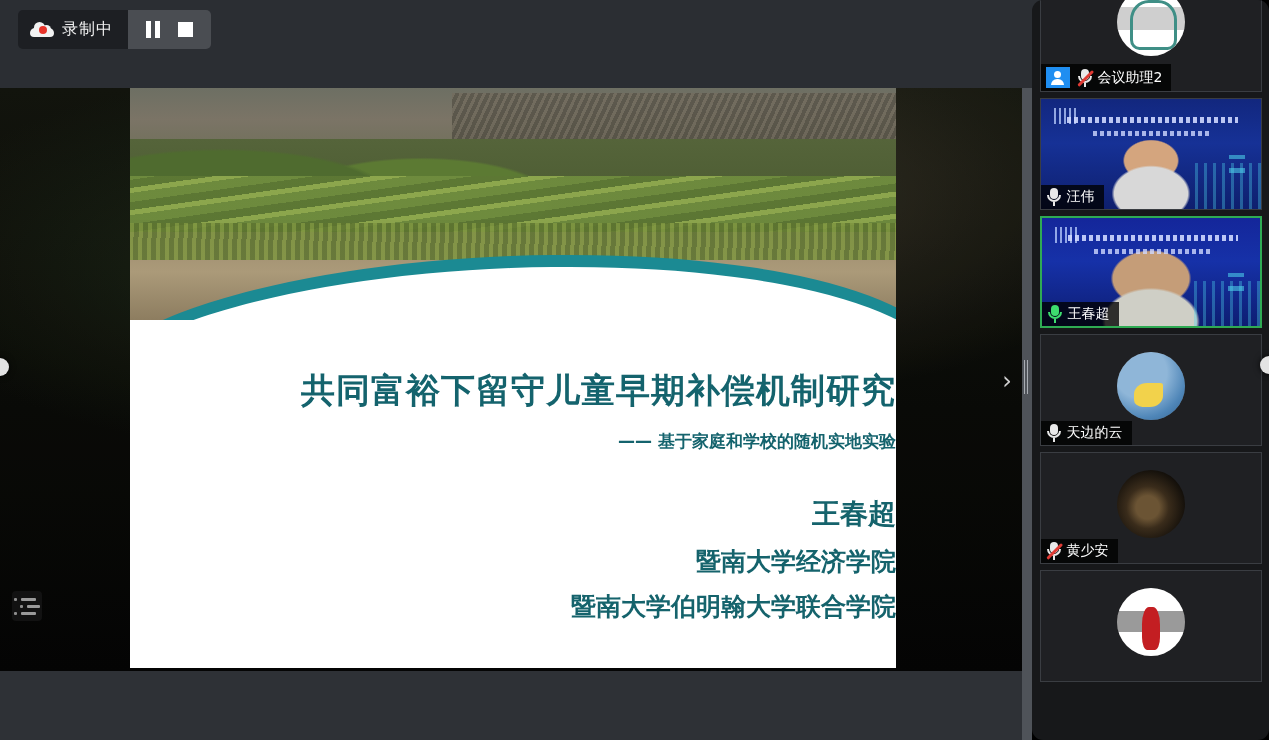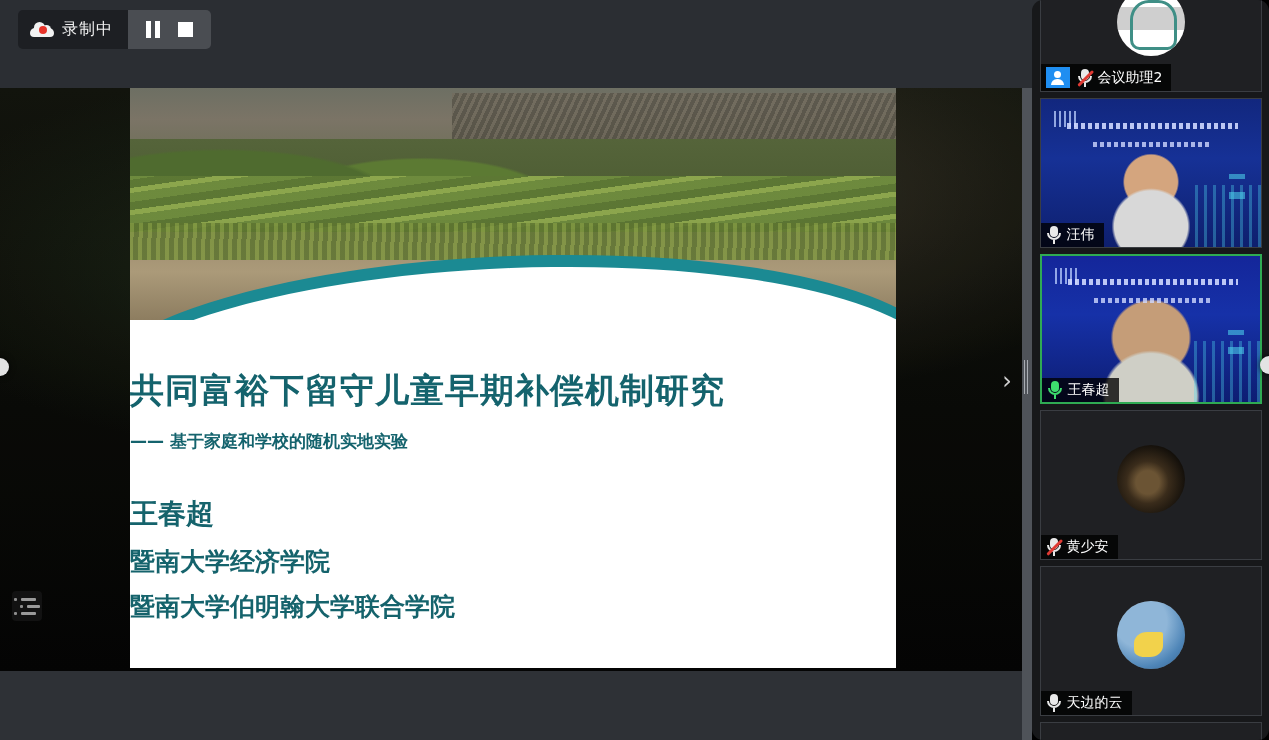--- a/index.html
+++ b/index.html
@@ -127,21 +127,21 @@
   }
   .white-curve {
     position: absolute; left: -6%; bottom: -68px; width: 112%; height: 120px;
     background: #fff;
     border-radius: 50% 50% 0 0 / 100% 100% 0 0;
     transform: rotate(-2.2deg);
   }
 
   .slide-body {
     position: relative; width: 100%; height: 348px;
-    background: #fff; text-align: left;
+    background: #fff; text-align: right;
   }
   .slide-title {
     margin-top: 48px; font-size: 34px; font-weight: bold;
     color: #14636d; letter-spacing: 1px;
     font-family: "DejaVu Sans", "Liberation Sans", sans-serif;
   }
   .slide-subtitle {
     margin-top: 16px; font-size: 17px; font-weight: bold; color: #14636d;
     font-family: "DejaVu Sans", "Liberation Sans", sans-serif;
   }
@@ -191,21 +191,21 @@
   }
 
   
   .panel {
     position: absolute; left: 1032px; top: 0;
     width: 237px; height: 740px; background: #17181a;
     overflow: hidden;
     border-radius: 11px;
   }
   .tile {
-    position: relative; width: 222px; height: 150px;
+    position: relative; width: 222px; height: 112px;
     margin: 0 auto 6px auto; background: #1f2023;
     border: 1px solid #3a3d42; overflow: hidden;
   }
   .tile.speaking { border: 2px solid #2fab53; }
   .tile.top-cut { margin-top: -38px; height: 130px; }
   .tile-avatar {
     position: absolute; left: 50%; top: 46%; transform: translate(-50%, -50%);
     width: 68px; height: 68px; border-radius: 50%; overflow: hidden;
     background: #555;
   }
@@ -476,49 +476,49 @@
           <i class="cap"></i>
             <i class="arc"></i>
             <i class="stem"></i>
         </span>
         <span class="name">王春超</span>
       </div>
     </div>
 
     <div class="tile">
       <div class="tile-avatar">
+          <div class="av-globe"></div>
+        </div>
+      <div class="tile-label">
+        <span class="mic">
+          <i class="cap"></i>
+            <i class="arc"></i>
+            <i class="stem"></i>
+        </span>
+        <span class="name">天边的云</span>
+      </div>
+    </div>
+
+    <div class="tile">
+      <div class="tile-avatar">
           <div class="av-dark"></div>
         </div>
       <div class="tile-label">
         <span class="mic">
           <i class="cap"></i>
             <i class="arc"></i>
             <i class="stem"></i>
             <i class="slash"></i>
         </span>
         <span class="name">黄少安</span>
       </div>
     </div>
 
     <div class="tile">
       <div class="tile-avatar">
-          <div class="av-globe"></div>
-        </div>
-      <div class="tile-label">
-        <span class="mic">
-          <i class="cap"></i>
-            <i class="arc"></i>
-            <i class="stem"></i>
-        </span>
-        <span class="name">天边的云</span>
-      </div>
-    </div>
-
-    <div class="tile">
-      <div class="tile-avatar">
           <div class="av-red"></div>
         </div>
     </div>
 
     <div class="panel-handle"></div>
   </div>
 
 </div>
 
 </body></html>

